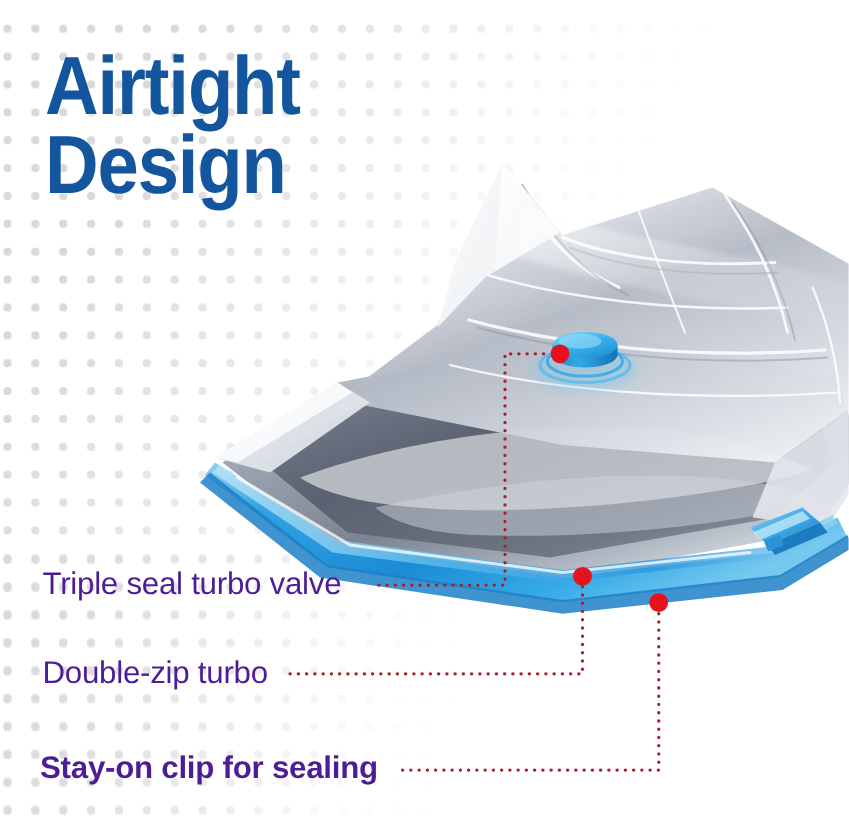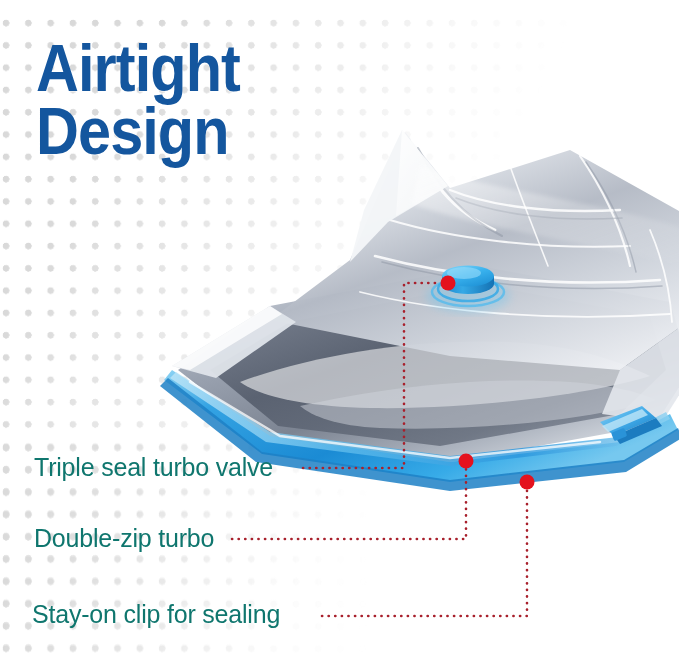--- a/index.html
+++ b/index.html
@@ -70,28 +70,28 @@
     width:545px;height:425px;
   }
   .product svg{display:block;width:100%;height:100%;overflow:visible;}
 
   
   .callout-layer{position:absolute;inset:0;}
   .callout-layer svg{display:block;width:679px;height:663px;overflow:visible;}
 
   .label{
     position:absolute;
-    color:#0f766e;
+    color:#4c1d95;
     font-size:25px;
     letter-spacing:-.2px;
     white-space:nowrap;
   }
   .lbl-valve{left:34px;top:438px;}
   .lbl-zip{left:34px;top:509px;}
-  .lbl-clip{left:32px;top:585px;}
+  .lbl-clip{left:32px;top:585px;font-weight:bold;}
 </style>
 </head>
 <body>
 
 <div id="stage">
 
   <div class="dotfield"></div>
   <div class="dotfield lower"></div>
 
   <div class="headline"><span>Airtight</span><br><span>Design</span></div>

